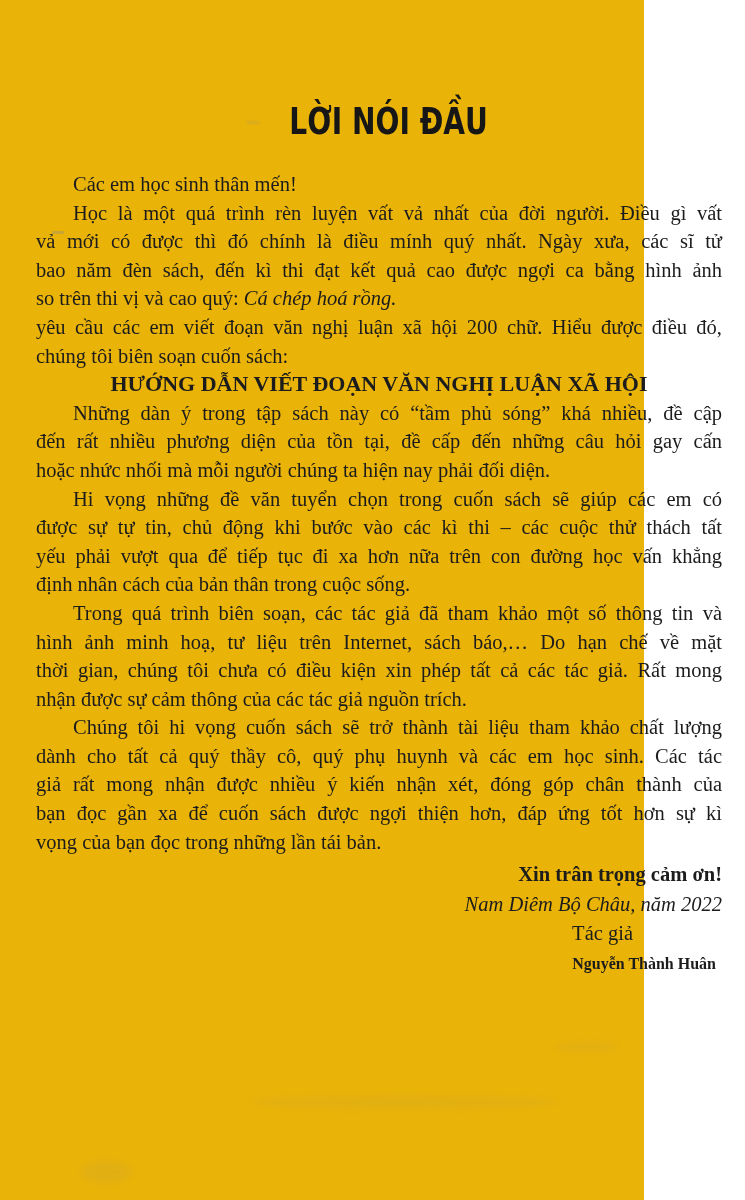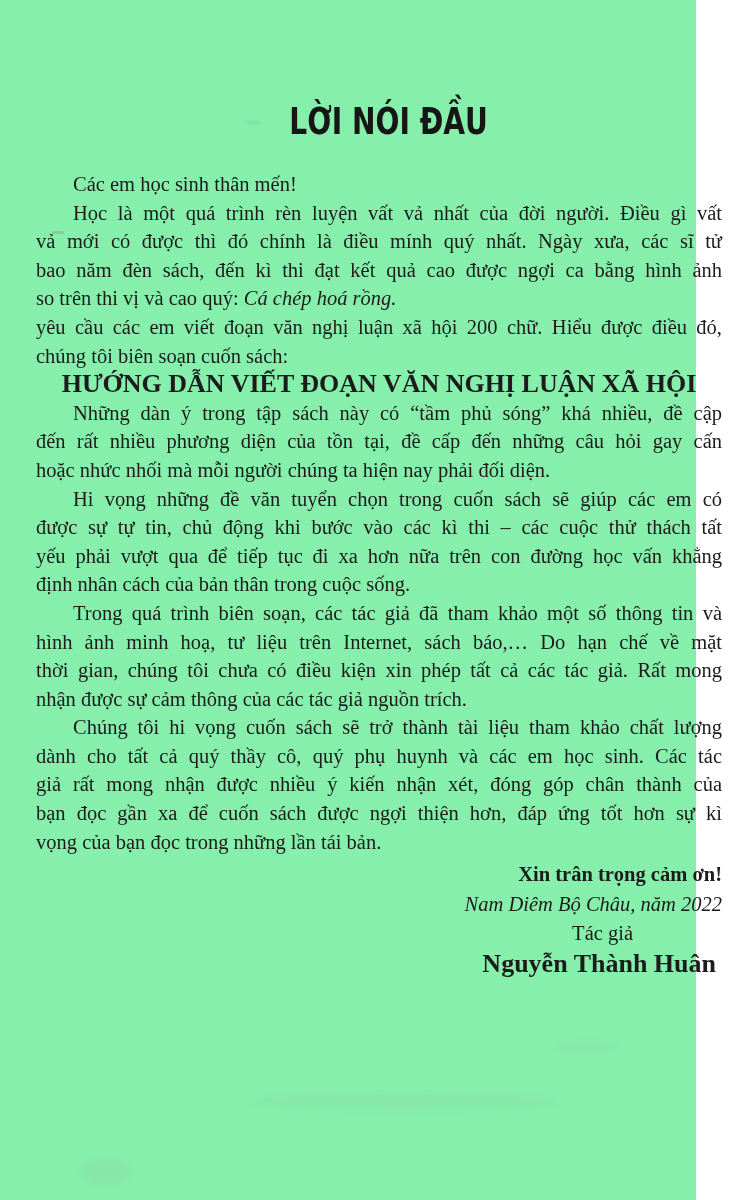--- a/index.html
+++ b/index.html
@@ -4,22 +4,22 @@
 <style>
   html, body { margin: 0; padding: 0; }
   body {
     width: 745px; height: 1200px;
     background: #ffffff;
     overflow: hidden;
     font-family: "Liberation Serif", "DejaVu Serif", serif;
   }
   .page {
     position: relative;
-    width: 696px; height: 1200px;
-    background: #86efac;
+    width: 644px; height: 1200px;
+    background: #eab308;
     color: #1c1c1c;
   }
   .title-wrap {
     position: absolute;
     top: 102px; left: 0; width: 745px;
     text-align: center;
   }
   .title {
     display: inline-block;
     font-family: "DejaVu Sans", "Liberation Sans", sans-serif;
@@ -37,31 +37,31 @@
     font-size: 20.5px;
     line-height: 28.6px;
   }
   .line { text-align: justify; }
   .line.fill { text-align-last: justify; }
   .line.indent { text-indent: 37px; }
   .block.heading .line {
     text-align: left;
     text-align-last: center;
     font-weight: bold;
-    font-size: 26px;
+    font-size: 22px;
     text-indent: 0;
   }
   .it { font-style: italic; }
   .bd { font-weight: bold; }
   .closing { margin-top: 4px; line-height: 29.5px; }
   .closing-line { text-align: right; }
   .closing-line:nth-child(1) { padding-right: 0px; }
   .closing-line:nth-child(2) { padding-right: 0px; }
   .closing-line:nth-child(3) { padding-right: 89px; }
-  .closing-line:nth-child(4) { padding-right: 6px; font-size: 26px; }
+  .closing-line:nth-child(4) { padding-right: 6px; font-size: 16px; }
   
   .smudge {
     position: absolute;
     background: #8a8a88;
     border-radius: 50%;
     filter: blur(3px);
     pointer-events: none;
   }
   .s1 { left: 250px; top: 1095px; width: 310px; height: 14px; opacity: 0.07; }
   .s2 { left: 80px;  top: 1160px; width: 52px;  height: 24px; opacity: 0.08; }

